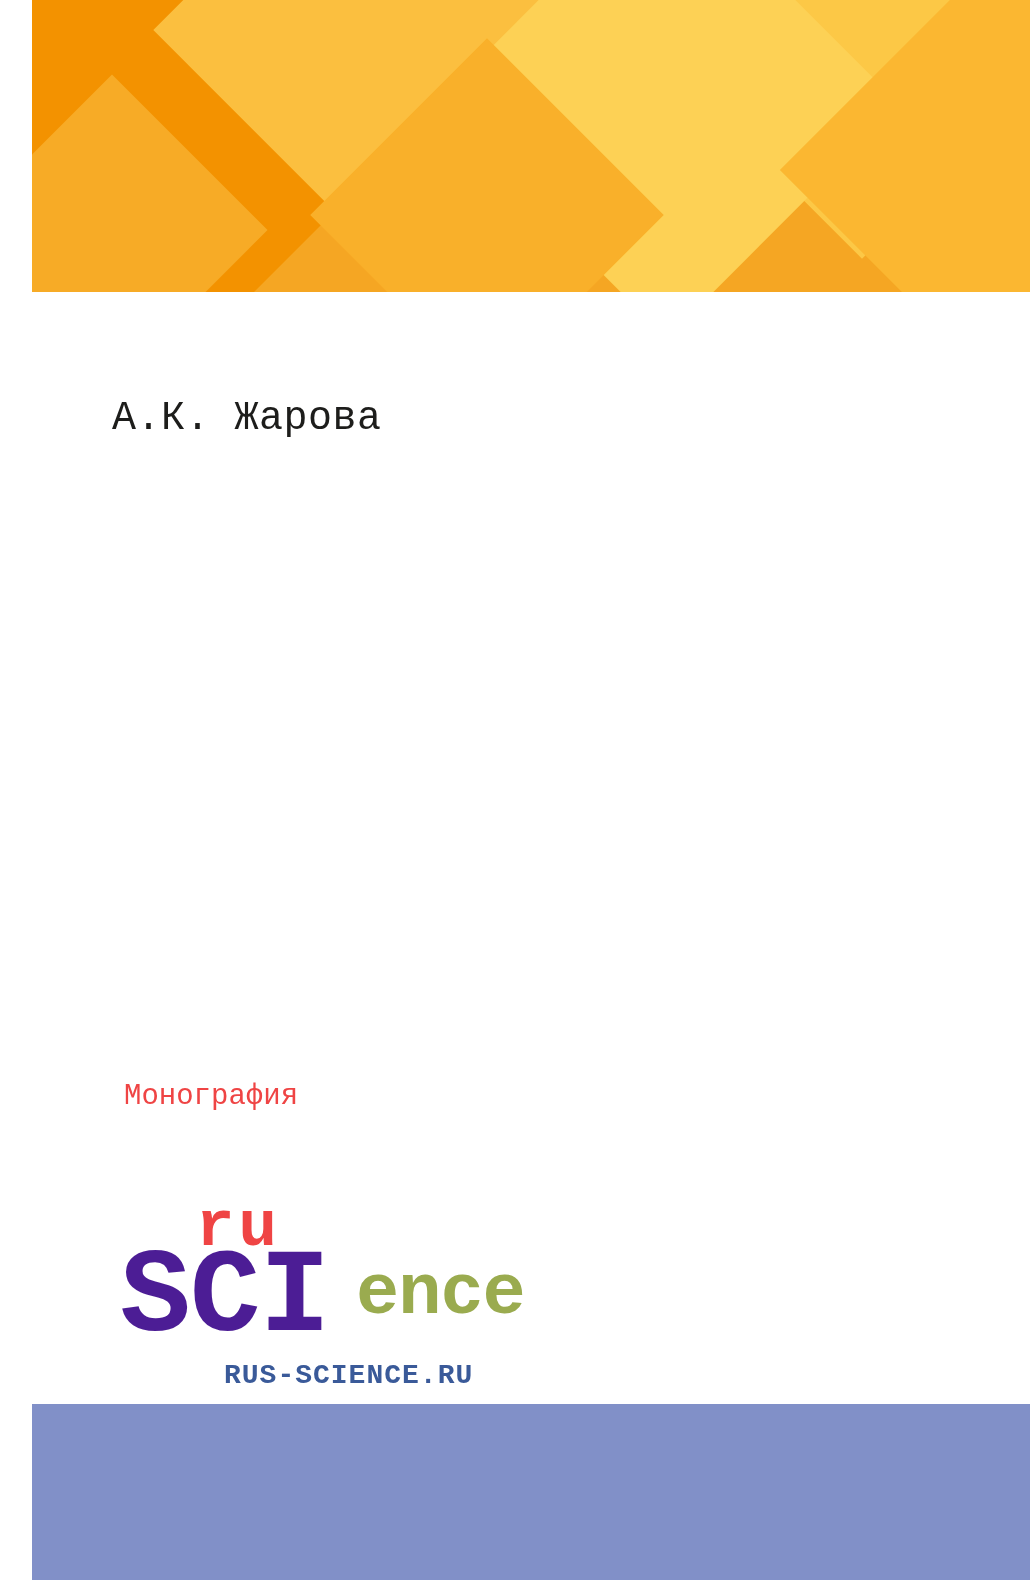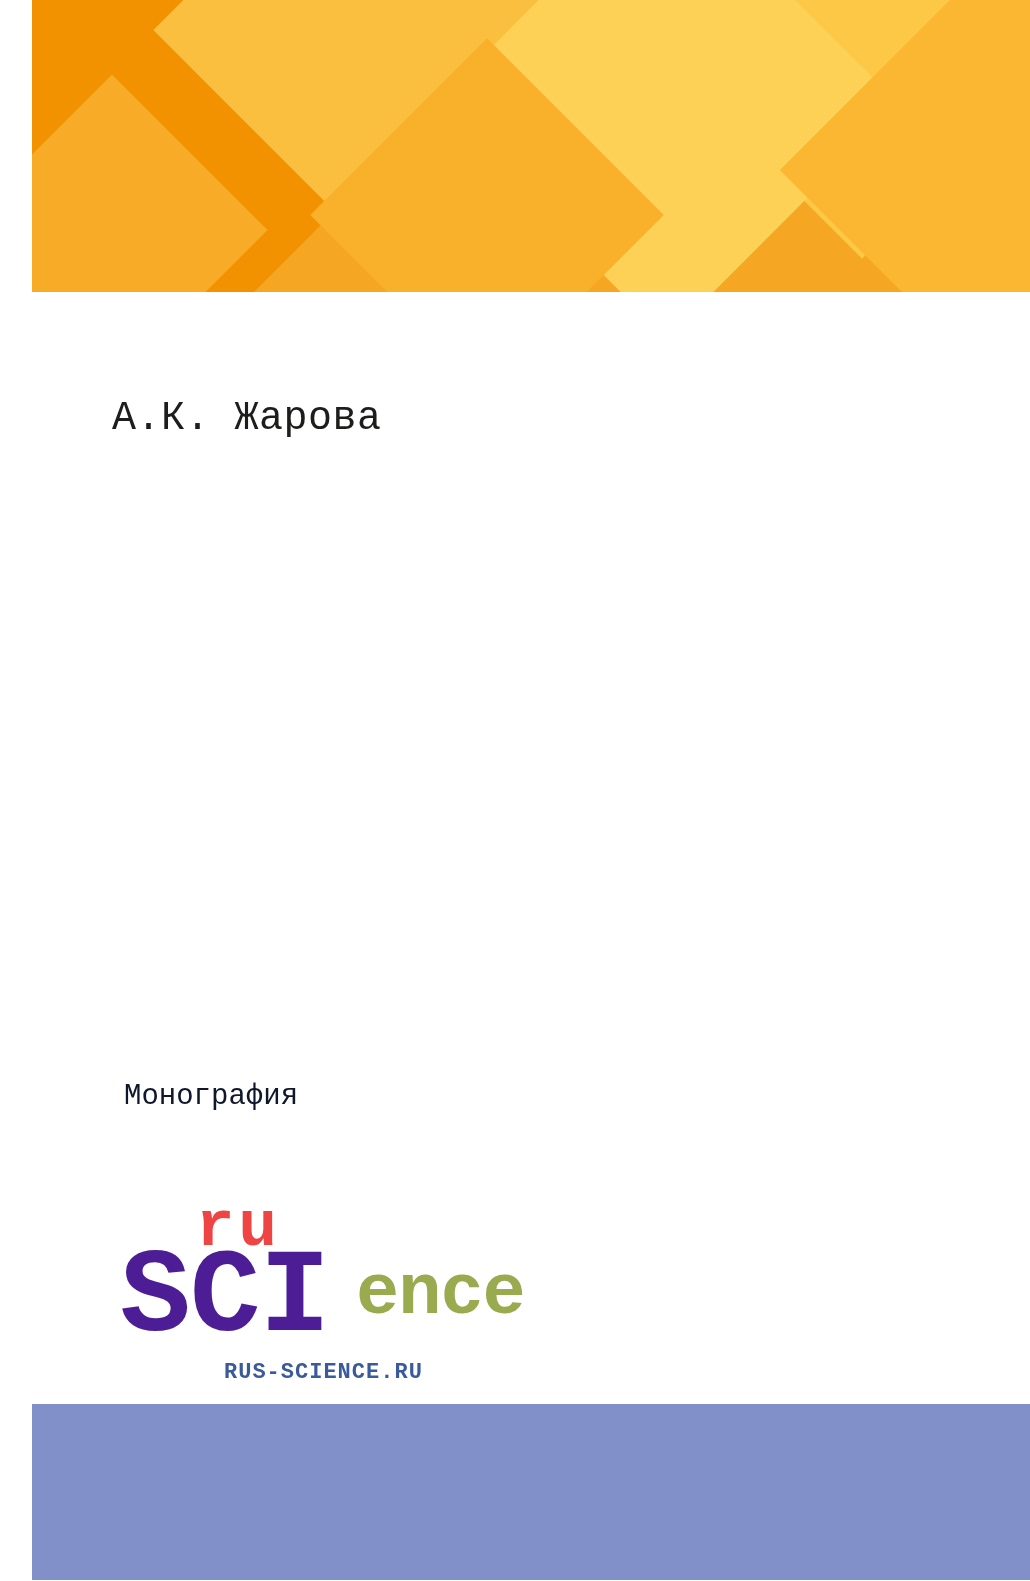--- a/index.html
+++ b/index.html
@@ -103,21 +103,21 @@
     line-height: 1.32;
     color: #111111;
     letter-spacing: 0.2px;
     text-transform: uppercase;
   }
   .subtitle {
     position: absolute;
     left: 92px;
     top: 1080px;
     font-size: 29px;
-    color: #0f172a;
+    color: #ef4444;
   }
 
   
   .logo {
     position: absolute;
     left: 88px;
     top: 1196px;
     width: 460px;
     height: 200px;
   }
@@ -148,21 +148,21 @@
     font-size: 72px;
     font-weight: bold;
     color: #9aab4f;
     letter-spacing: -1px;
     line-height: 1;
   }
   .logo-url {
     position: absolute;
     left: 104px;
     top: 164px;
-    font-size: 22px;
+    font-size: 28px;
     font-weight: bold;
     color: #3a5a99;
     letter-spacing: 1px;
   }
 </style>
 </head>
 <body>
 
 <div class="cover">
 

